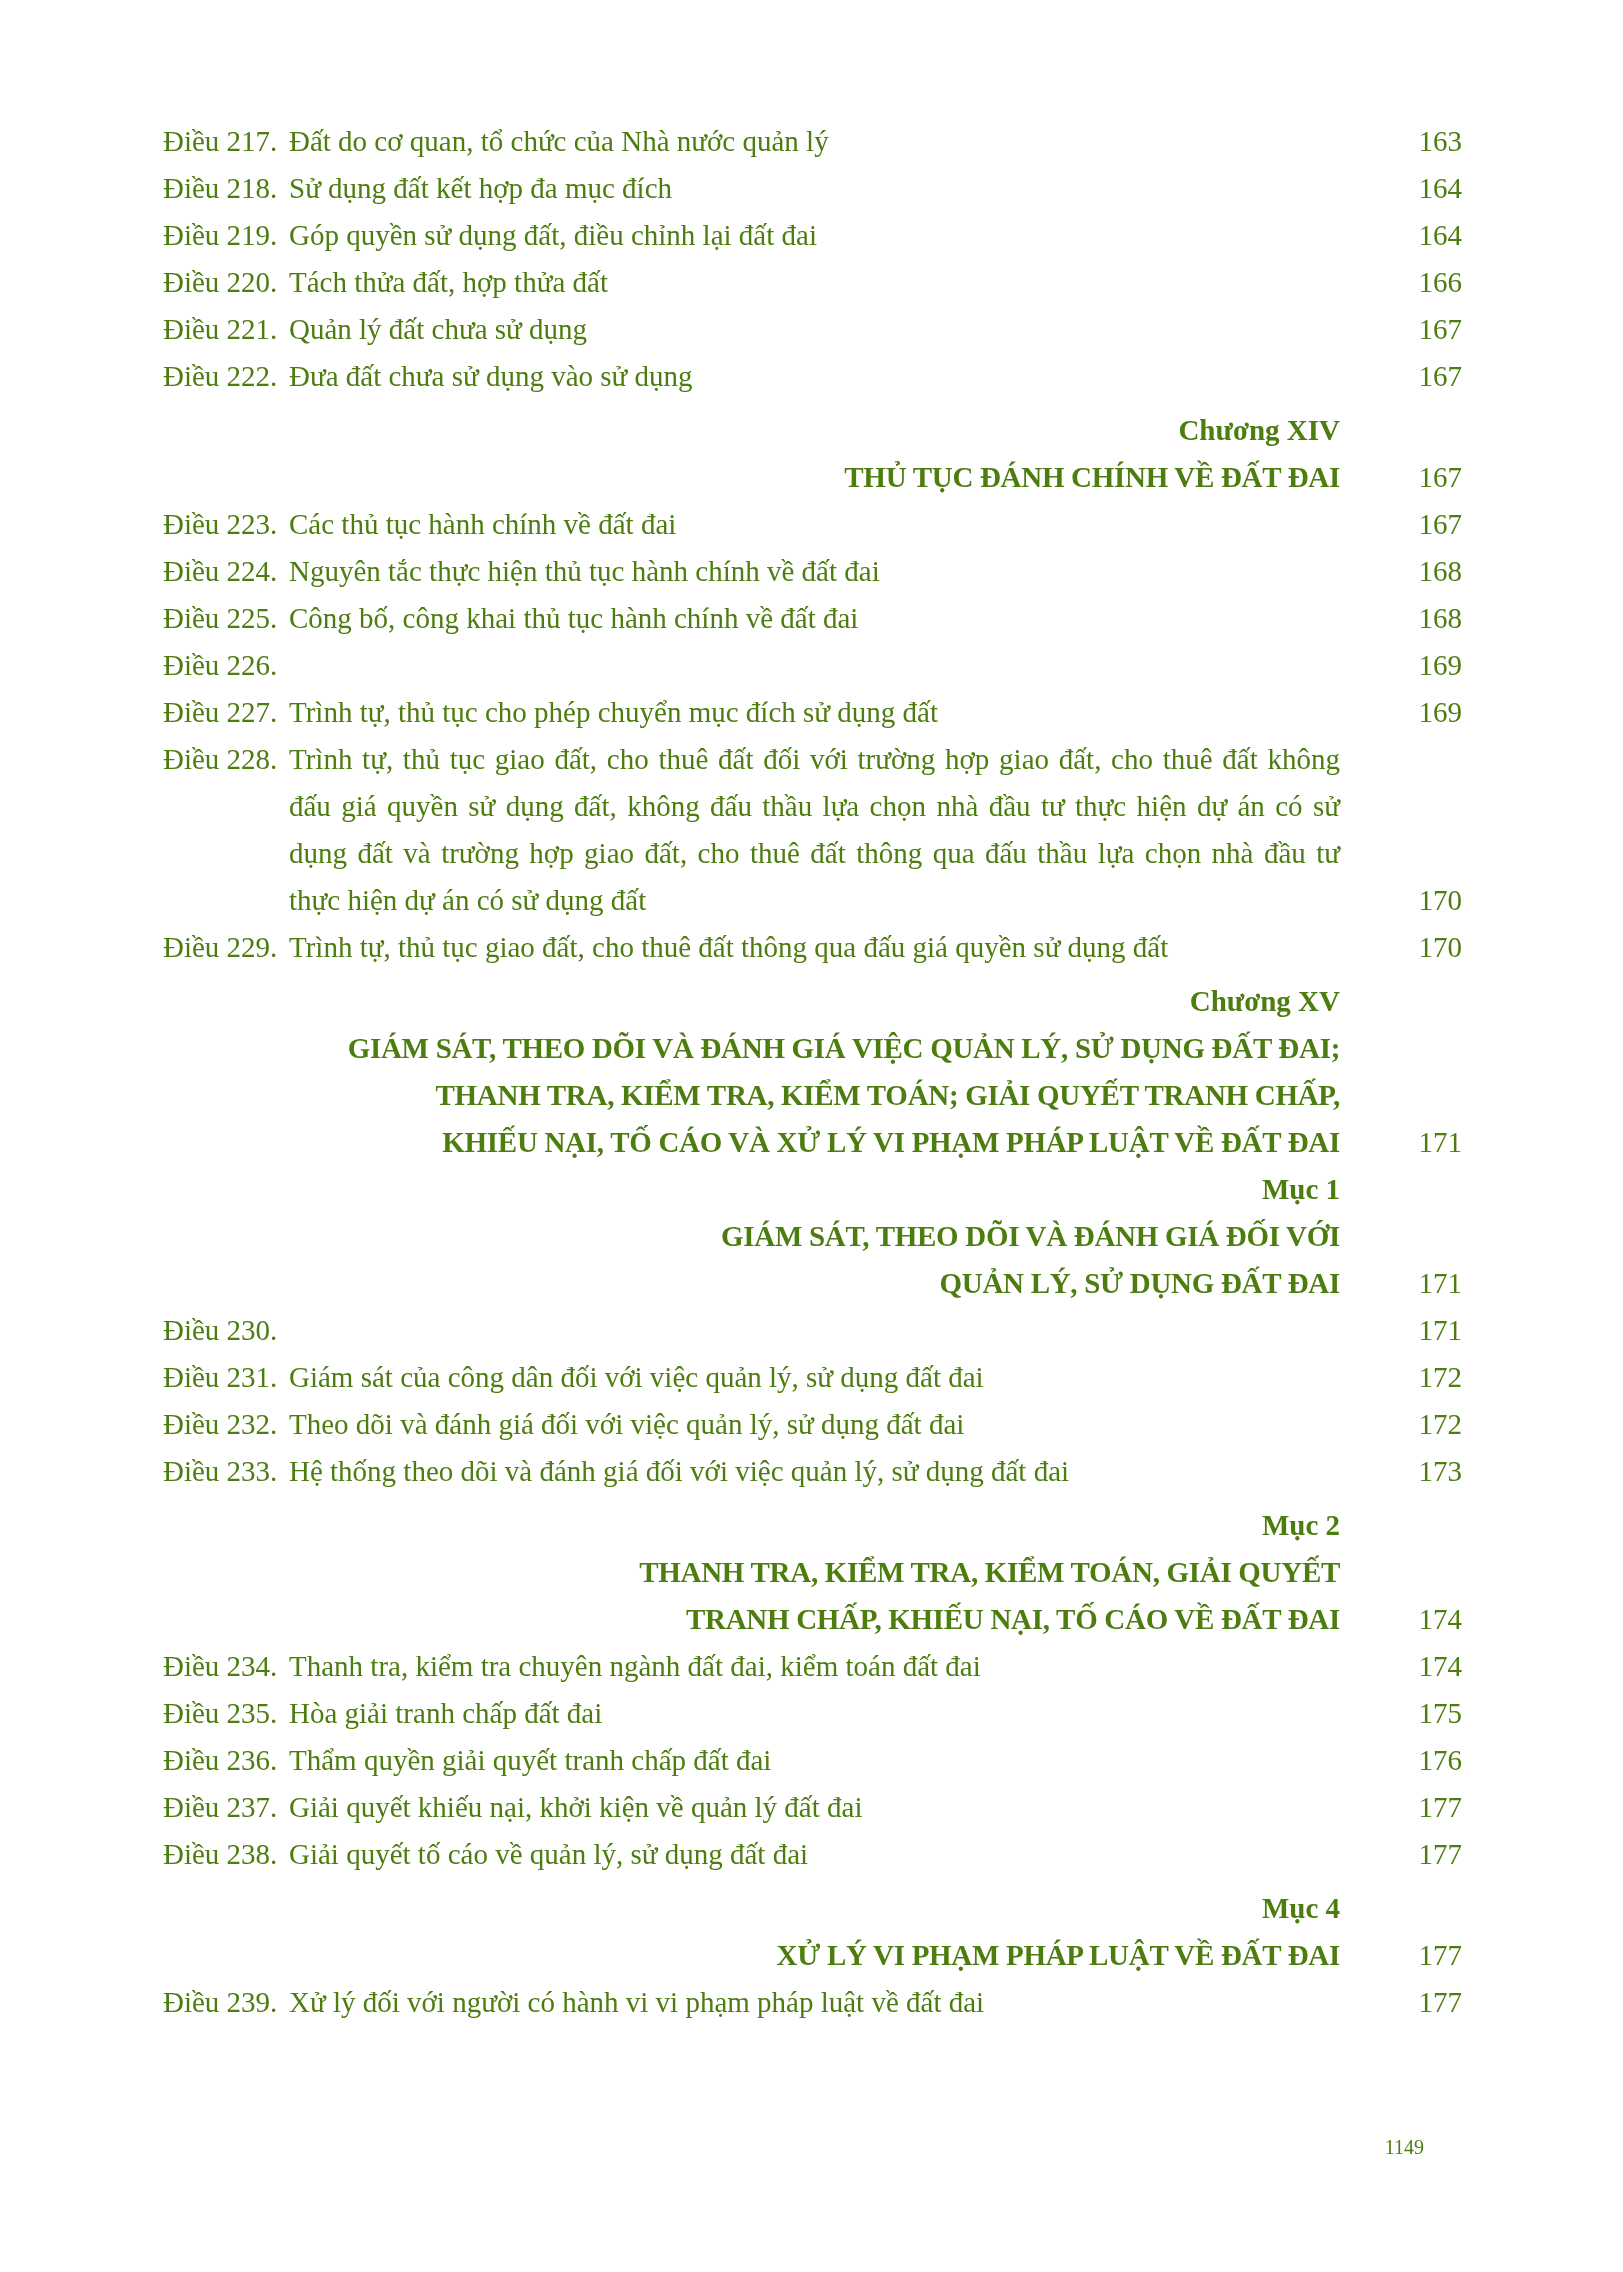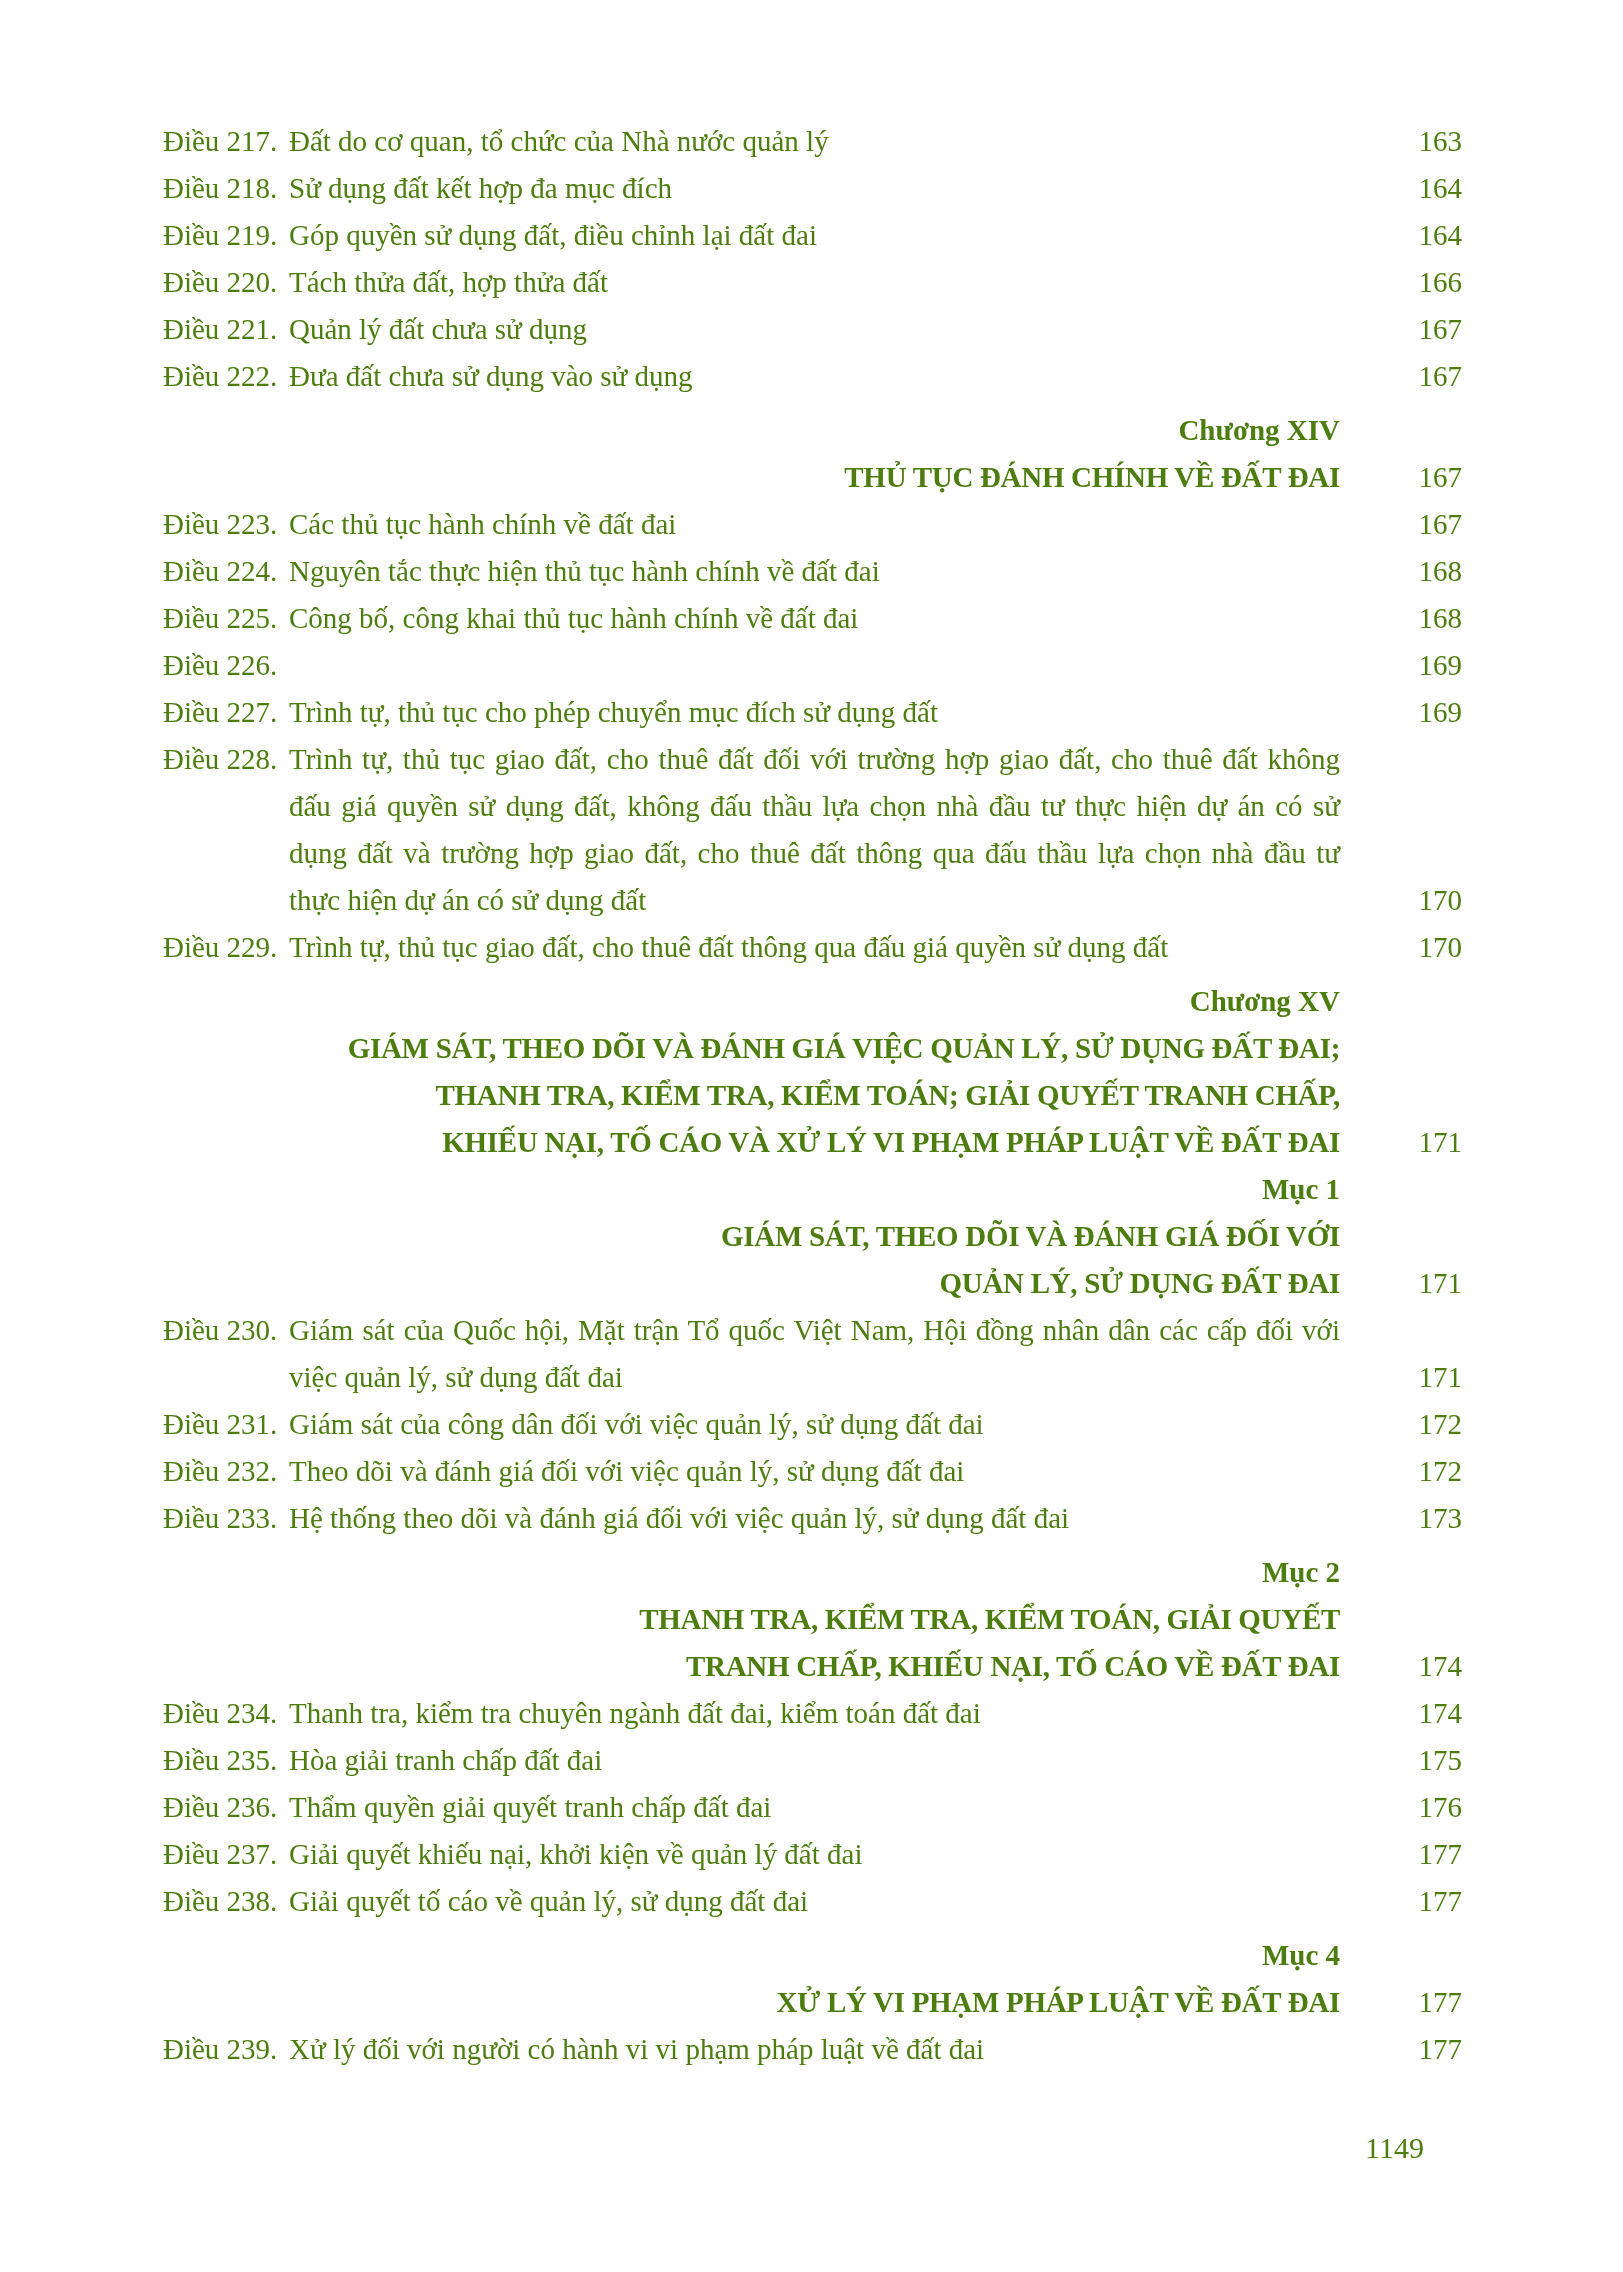--- a/index.html
+++ b/index.html
@@ -31,21 +31,21 @@
     text-align: right;
     align-self: flex-end;
   }
   .center { text-align: right; font-weight: bold; }
   .heading-line { white-space: nowrap; letter-spacing: -0.3px; }
   .footer-num {
     position: absolute;
     top: 2124px;
     right: 199px;
     line-height: 47px;
-    font-size: 30px;
+    font-size: 20px;
   }
 </style>
 </head>
 <body>
 
 <div class="page">
   <div class="toc">
       <div class="row">
         <div class="entry-main">
           <div class="lbl">Điều 217.</div>
@@ -162,21 +162,20 @@
       <div class="row">
         <div class="main center">
           <div class="heading-line">GIÁM SÁT, THEO DÕI VÀ ĐÁNH GIÁ ĐỐI VỚI</div>
           <div class="heading-line">QUẢN LÝ, SỬ DỤNG ĐẤT ĐAI</div>
         </div>
         <div class="pg">171</div>
       </div>
       <div class="row">
         <div class="entry-main">
           <div class="lbl">Điều 230.</div>
-          <div class="ttl">Giám sát của Quốc hội, Mặt trận Tổ quốc Việt Nam, Hội đồng nhân dân các cấp đối với việc quản lý, sử dụng đất đai</div>
         </div>
         <div class="pg">171</div>
       </div>
       <div class="row">
         <div class="entry-main">
           <div class="lbl">Điều 231.</div>
           <div class="ttl">Giám sát của công dân đối với việc quản lý, sử dụng đất đai</div>
         </div>
         <div class="pg">172</div>
       </div>

